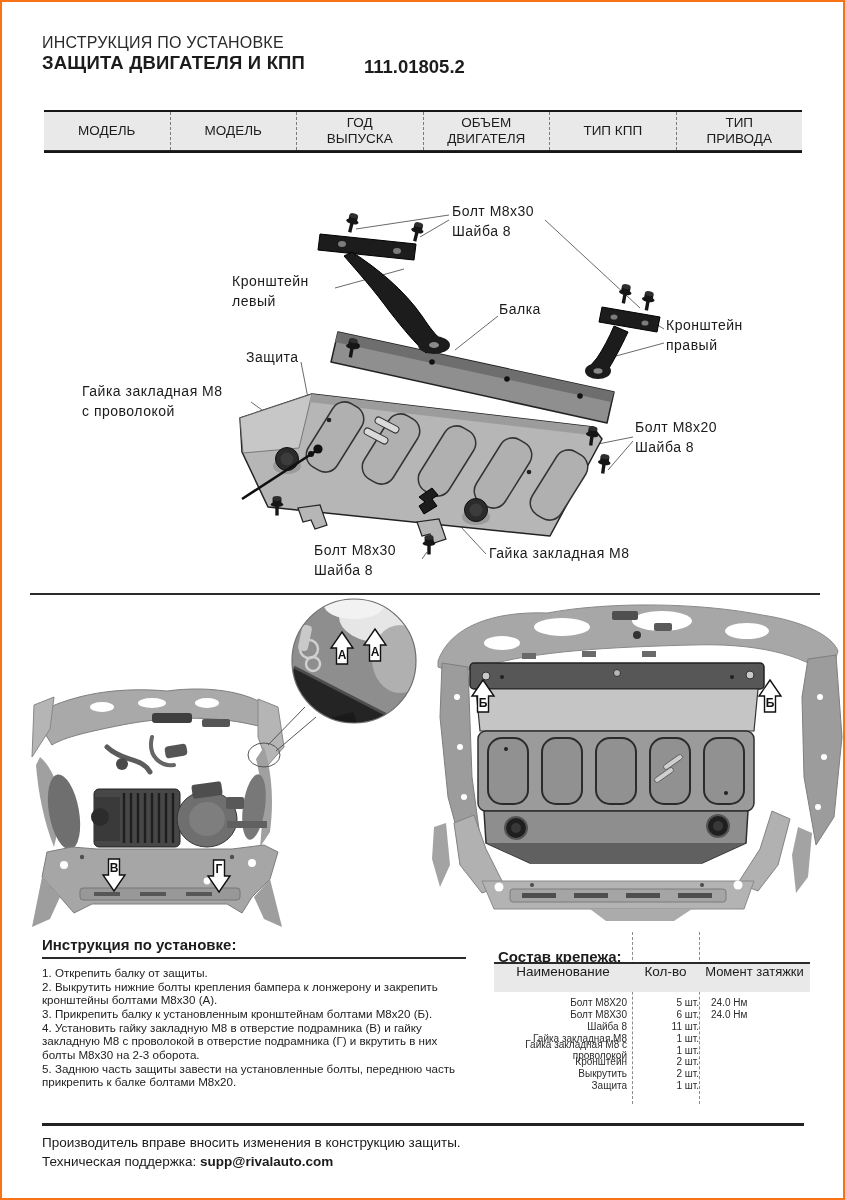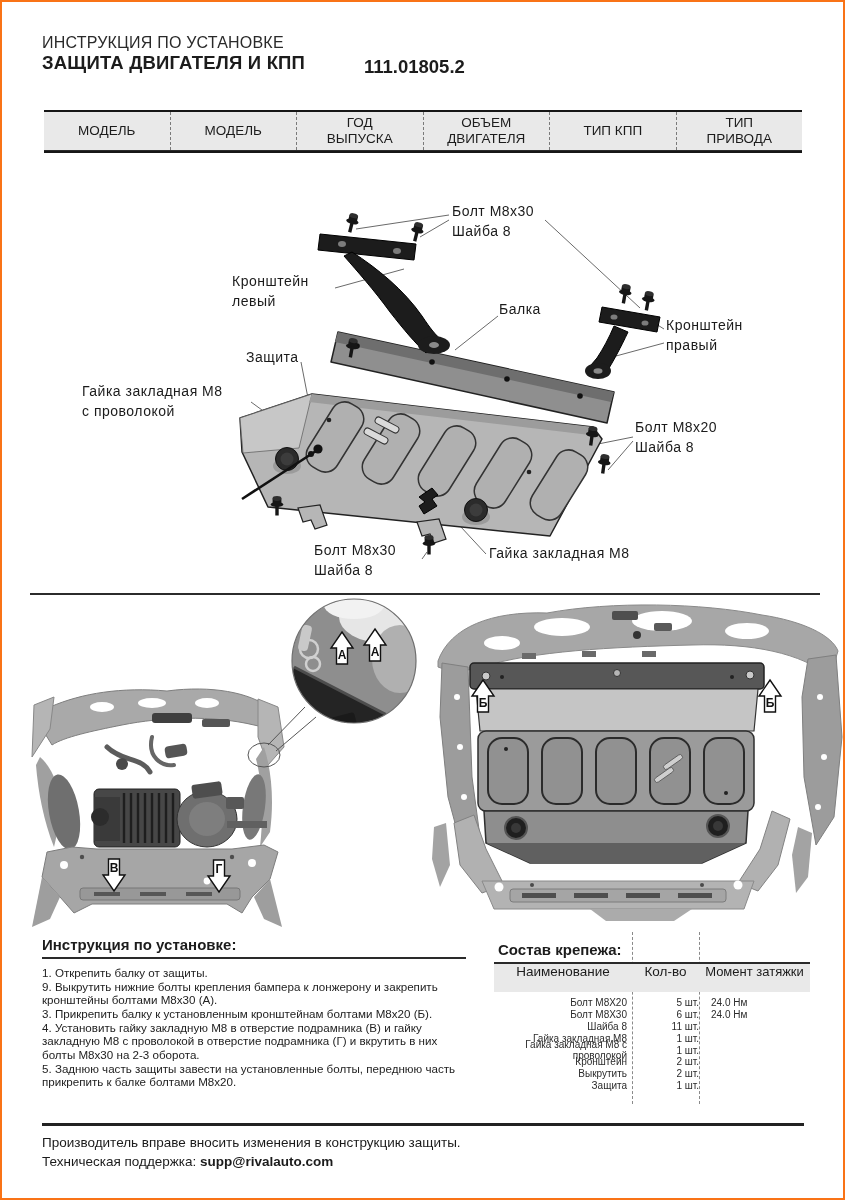--- a/index.html
+++ b/index.html
@@ -39,21 +39,21 @@
   .mletter{font-weight:bold;font-size:12px;fill:#111;}
 
   
   .install{position:absolute;left:40px;top:934px;width:424px;}
   .install-title{font-size:15px;font-weight:bold;margin:0 0 4px 0;}
   .install-rule{height:2px;background:#2a2a2a;margin-bottom:7px;}
   .step{font-size:11.6px;line-height:1.18;color:#222;}
 
   
   .hardware{position:absolute;left:488px;top:934px;width:332px;height:172px;}
-  .hw-title{position:absolute;left:8px;top:5px;font-size:15px;font-weight:bold;}
+  .hw-title{position:absolute;left:8px;top:12px;font-size:15px;font-weight:bold;}
   .hw-dash{position:absolute;top:-4px;height:172px;border-left:1px dashed #8a8a8a;}
   .hw-dash.d1{left:142px;}
   .hw-dash.d2{left:209px;}
   .hw-topline{position:absolute;left:4px;width:316px;top:26px;height:2px;background:#2a2a2a;}
   .hw-head{position:absolute;left:4px;top:28px;width:316px;height:28px;background:#e9e9e9;display:flex;}
   .hw-head .c1{width:138px;text-align:center;font-size:13.5px;}
   .hw-head .c2{width:67px;text-align:center;font-size:13.5px;}
   .hw-head .c3{width:111px;text-align:center;font-size:13px;}
   .hw-rows{position:absolute;left:0;top:61px;width:332px;}
   .hw-row{display:flex;height:11.8px;align-items:center;font-size:10px;color:#2b2b2b;}
@@ -398,21 +398,21 @@
         <use href="#arrowUp" fill="#fff" stroke="#111" stroke-width="1.4"></use>
         <text class="mletter" x="0" y="10" text-anchor="middle">Б</text>
       </g>
     </svg>
   </div>
 
   <div class="install">
     <div class="install-title">Инструкция по установке:</div>
     <div class="install-rule"></div>
     <div class="step">1. Открепить балку от защиты.</div>
-    <div class="step">9. Выкрутить нижние болты крепления бампера к лонжерону и закрепить кронштейны болтами М8х30 (А).</div>
+    <div class="step">2. Выкрутить нижние болты крепления бампера к лонжерону и закрепить кронштейны болтами М8х30 (А).</div>
     <div class="step">3. Прикрепить балку к установленным кронштейнам болтами М8х20 (Б).</div>
     <div class="step">4. Установить гайку закладную М8 в отверстие подрамника (В) и гайку закладную М8 с проволокой в отверстие подрамника (Г) и вкрутить в них болты М8х30 на 2-3 оборота.</div>
     <div class="step">5. Заднюю часть защиты завести на установленные болты, переднюю часть прикрепить к балке болтами М8х20.</div>
   </div>
 
   <div class="hardware">
     <div class="hw-dash d1"></div>
     <div class="hw-dash d2"></div>
     <div class="hw-title">Состав крепежа:</div>
     <div class="hw-topline"></div>

